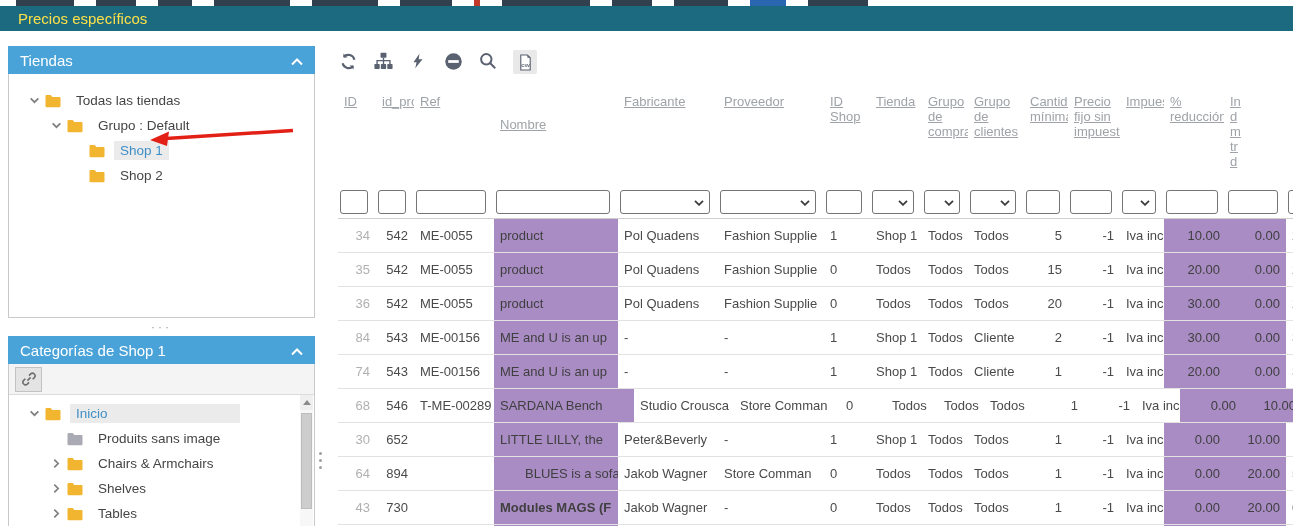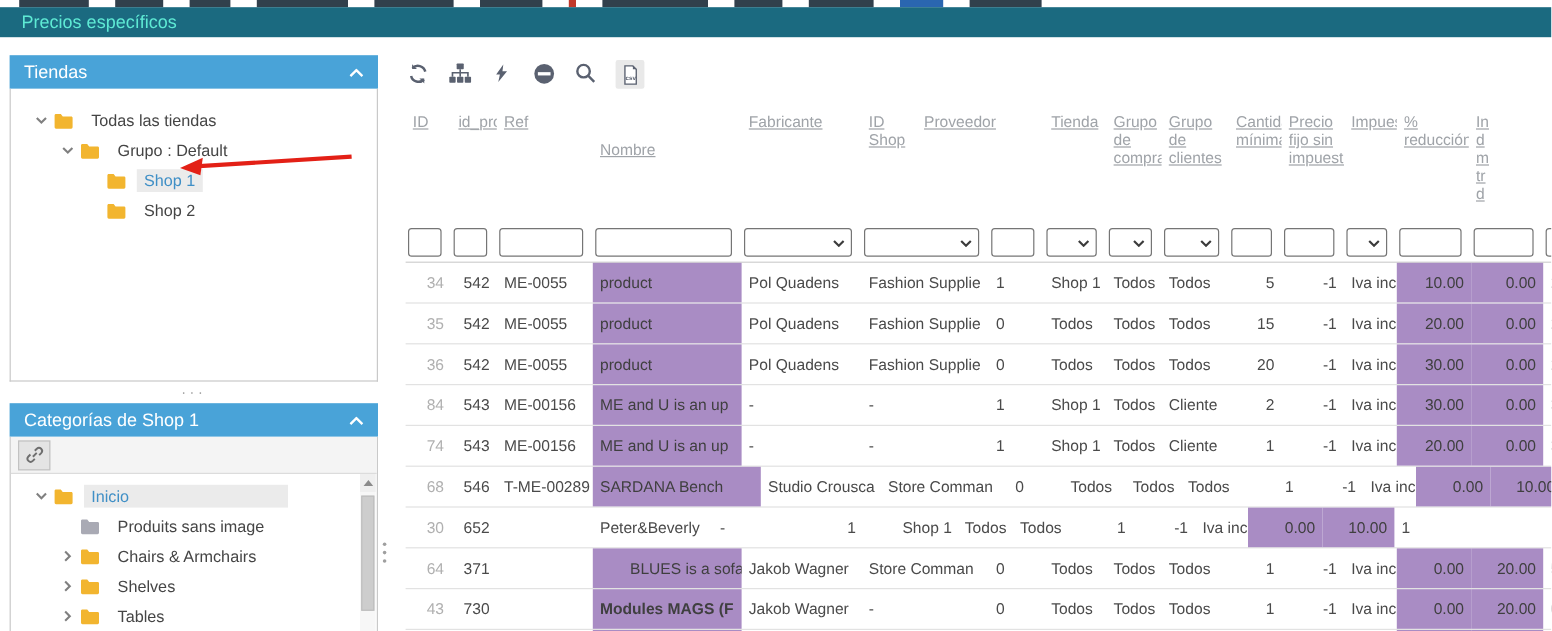--- a/index.html
+++ b/index.html
@@ -5,21 +5,21 @@
   html,body{margin:0;padding:0;background:#fff;}
   .screen{position:relative;width:1293px;height:526px;background:#fff;overflow:hidden;
           font-family:"Liberation Sans",sans-serif;-webkit-font-smoothing:antialiased;}
 
   
   .topclip{position:absolute;top:0;left:0;right:0;height:6px;overflow:hidden;display:flex;gap:22px;padding-left:16px;}
   .topclip span{height:12px;background:#31404c;flex:0 0 auto;}
 
   
   .titlebar{position:absolute;top:6px;left:0;right:0;height:25px;background:var(--title-bar);
-            color:#5eead4;font-size:15px;display:flex;align-items:center;padding-left:18px;}
+            color:#fde047;font-size:15px;display:flex;align-items:center;padding-left:18px;}
 
   
   .leftcol{position:absolute;left:8px;top:46px;width:307px;}
   .panel-h{height:28px;background:var(--panel-header);color:#fff;display:flex;align-items:center;
            justify-content:space-between;padding:0 12px;font-size:15px;box-sizing:border-box;}
   .panel-b{background:#fff;border:1px solid #c9c9c9;border-top:none;box-sizing:border-box;}
   #tiendas-body{height:244px;padding-top:8px;}
   .splitter{height:18px;display:flex;align-items:center;justify-content:center;color:#9b9b9b;
             font-size:12px;letter-spacing:3px;line-height:6px;}
   #cat-body{height:170px;position:relative;padding:0;overflow:hidden;}
@@ -298,22 +298,22 @@
             <text x="4.6" y="13.5" font-size="5.5" font-family="Liberation Sans, sans-serif" font-weight="bold" fill="currentColor">csv</text>
           </svg>
         </button>
       </div>
     <div class="g-head" id="g-head">
         <div class="h-cell" style="width: 38px;">ID</div>
         <div class="h-cell" style="width: 38px;">id_prc</div>
         <div class="h-cell" style="width: 80px;">Ref</div>
         <div class="h-cell" style="width: 124px; margin-top: 23px;">Nombre</div>
         <div class="h-cell" style="width: 100px;">Fabricante</div>
+        <div class="h-cell" style="width: 106px;">Proveedor</div>
         <div class="h-cell" style="width: 46px;">ID Shop</div>
-        <div class="h-cell" style="width: 106px;">Proveedor</div>
         <div class="h-cell" style="width: 52px;">Tienda</div>
         <div class="h-cell" style="width: 46px;">Grupo de compra</div>
         <div class="h-cell" style="width: 56px;">Grupo de clientes</div>
         <div class="h-cell" style="width: 44px;">Cantidad mínima</div>
         <div class="h-cell" style="width: 52px;">Precio fijo sin impuesto</div>
         <div class="h-cell" style="width: 44px;">Impuesto</div>
         <div class="h-cell" style="width: 60px;">% reducción</div>
         <div class="h-cell" style="width: 70px;">In
 d
 m
@@ -480,36 +480,37 @@
           <div class="c r" style="width: 52px;">-1</div>
           <div class="c" style="width: 44px;">Iva inclu</div>
           <div class="c r purple" style="width: 62px;">0.00</div>
           <div class="c r purple" style="width: 60px;">10.00</div>
           <div class="c" style="width: 70px;">1</div>
         </div>
         <div class="g-row">
           <div class="c r dim" style="width: 38px;">30</div>
           <div class="c r" style="width: 38px;">652</div>
           <div class="c" style="width: 80px;"></div>
+          <div class="c purple" style="width: 124px;">LITTLE LILLY, the</div>
           <div class="c" style="width: 100px;">Peter&amp;Beverly</div>
           <div class="c" style="width: 106px;">-</div>
           <div class="c" style="width: 46px;">1</div>
           <div class="c" style="width: 52px;">Shop 1</div>
           <div class="c" style="width: 46px;">Todos</div>
           <div class="c" style="width: 56px;">Todos</div>
           <div class="c r" style="width: 44px;">1</div>
           <div class="c r" style="width: 52px;">-1</div>
           <div class="c" style="width: 44px;">Iva inclu</div>
           <div class="c r purple" style="width: 62px;">0.00</div>
           <div class="c r purple" style="width: 60px;">10.00</div>
           <div class="c" style="width: 70px;">1</div>
         </div>
         <div class="g-row">
           <div class="c r dim" style="width: 38px;">64</div>
-          <div class="c r" style="width: 38px;">371</div>
+          <div class="c r" style="width: 38px;">894</div>
           <div class="c" style="width: 80px;"></div>
           <div class="c purple" style="width: 124px; padding-left: 31px;">BLUES is a sofa b</div>
           <div class="c" style="width: 100px;">Jakob Wagner</div>
           <div class="c" style="width: 106px;">Store Comman</div>
           <div class="c" style="width: 46px;">0</div>
           <div class="c" style="width: 52px;">Todos</div>
           <div class="c" style="width: 46px;">Todos</div>
           <div class="c" style="width: 56px;">Todos</div>
           <div class="c r" style="width: 44px;">1</div>
           <div class="c r" style="width: 52px;">-1</div>

